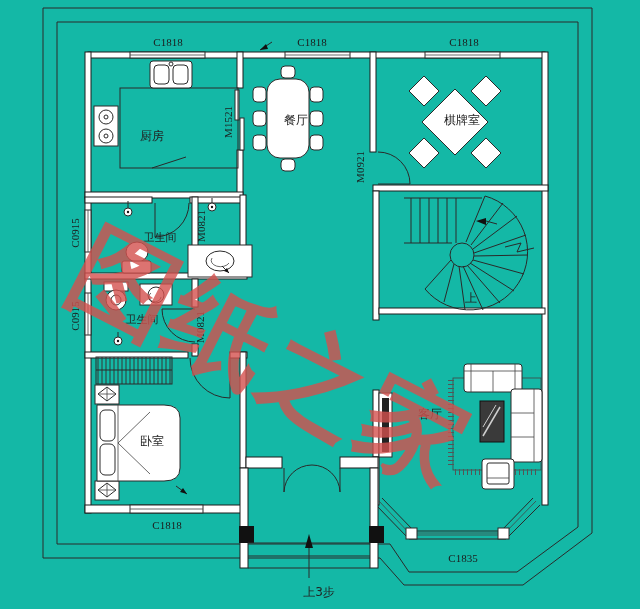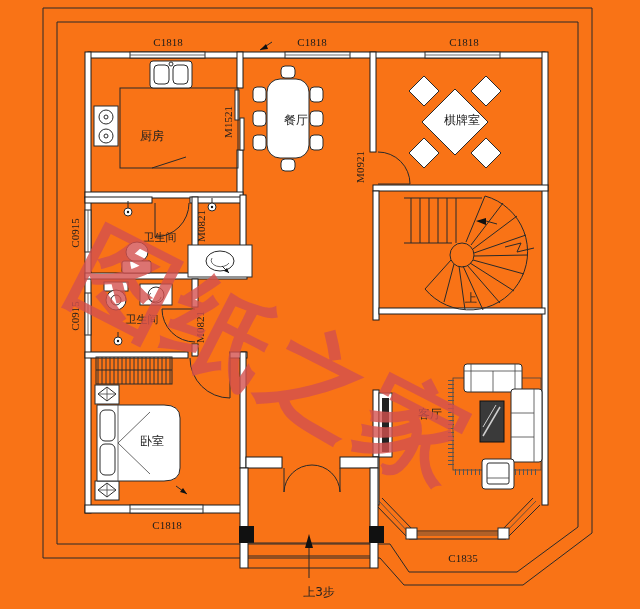--- a/index.html
+++ b/index.html
@@ -1,16 +1,16 @@
 <!DOCTYPE html>
 <html><head>
 <meta charset="utf-8">
 <style>
   html,body{margin:0;padding:0;background:#ffffff;}
-  #stage{position:relative;width:640px;height:609px;background:#f97316;overflow:hidden;
+  #stage{position:relative;width:640px;height:609px;background:#14b8a6;overflow:hidden;
          font-family:"Liberation Sans", sans-serif;}
   svg{position:absolute;left:0;top:0;}
   .wall{fill:#ffffff;stroke:#1c1c1c;stroke-width:1;}
   .thin{fill:none;stroke:#2a2a2a;stroke-width:1;}
   .thin2{fill:none;stroke:#444;stroke-width:0.8;}
   .furn{fill:#ffffff;stroke:#2a2a2a;stroke-width:1;}
   .dim{font-family:"Liberation Serif", serif;font-size:11px;fill:#1c1c1c;}
   .room{font-family:"DejaVu Sans", sans-serif;font-size:12px;fill:#222;}
   .small{font-family:"DejaVu Sans", sans-serif;font-size:11px;fill:#222;}
   .wm{font-family:"DejaVu Sans", sans-serif;font-size:104px;font-weight:bold;opacity:0.8;}

